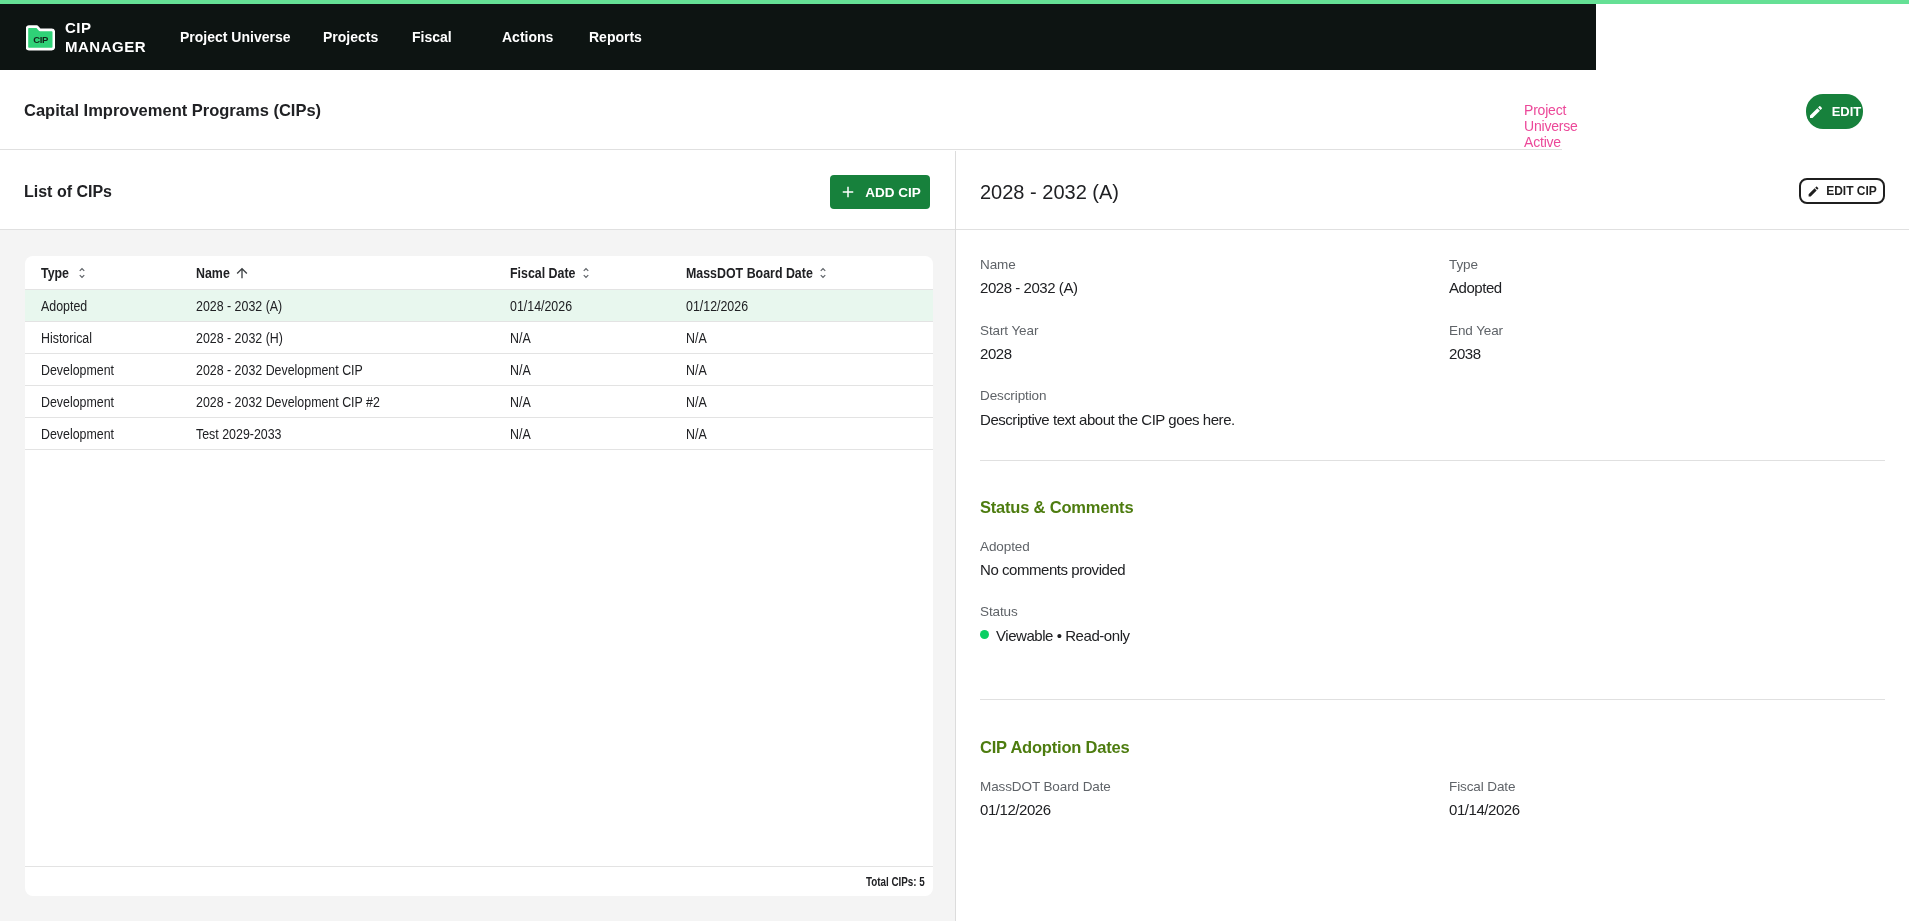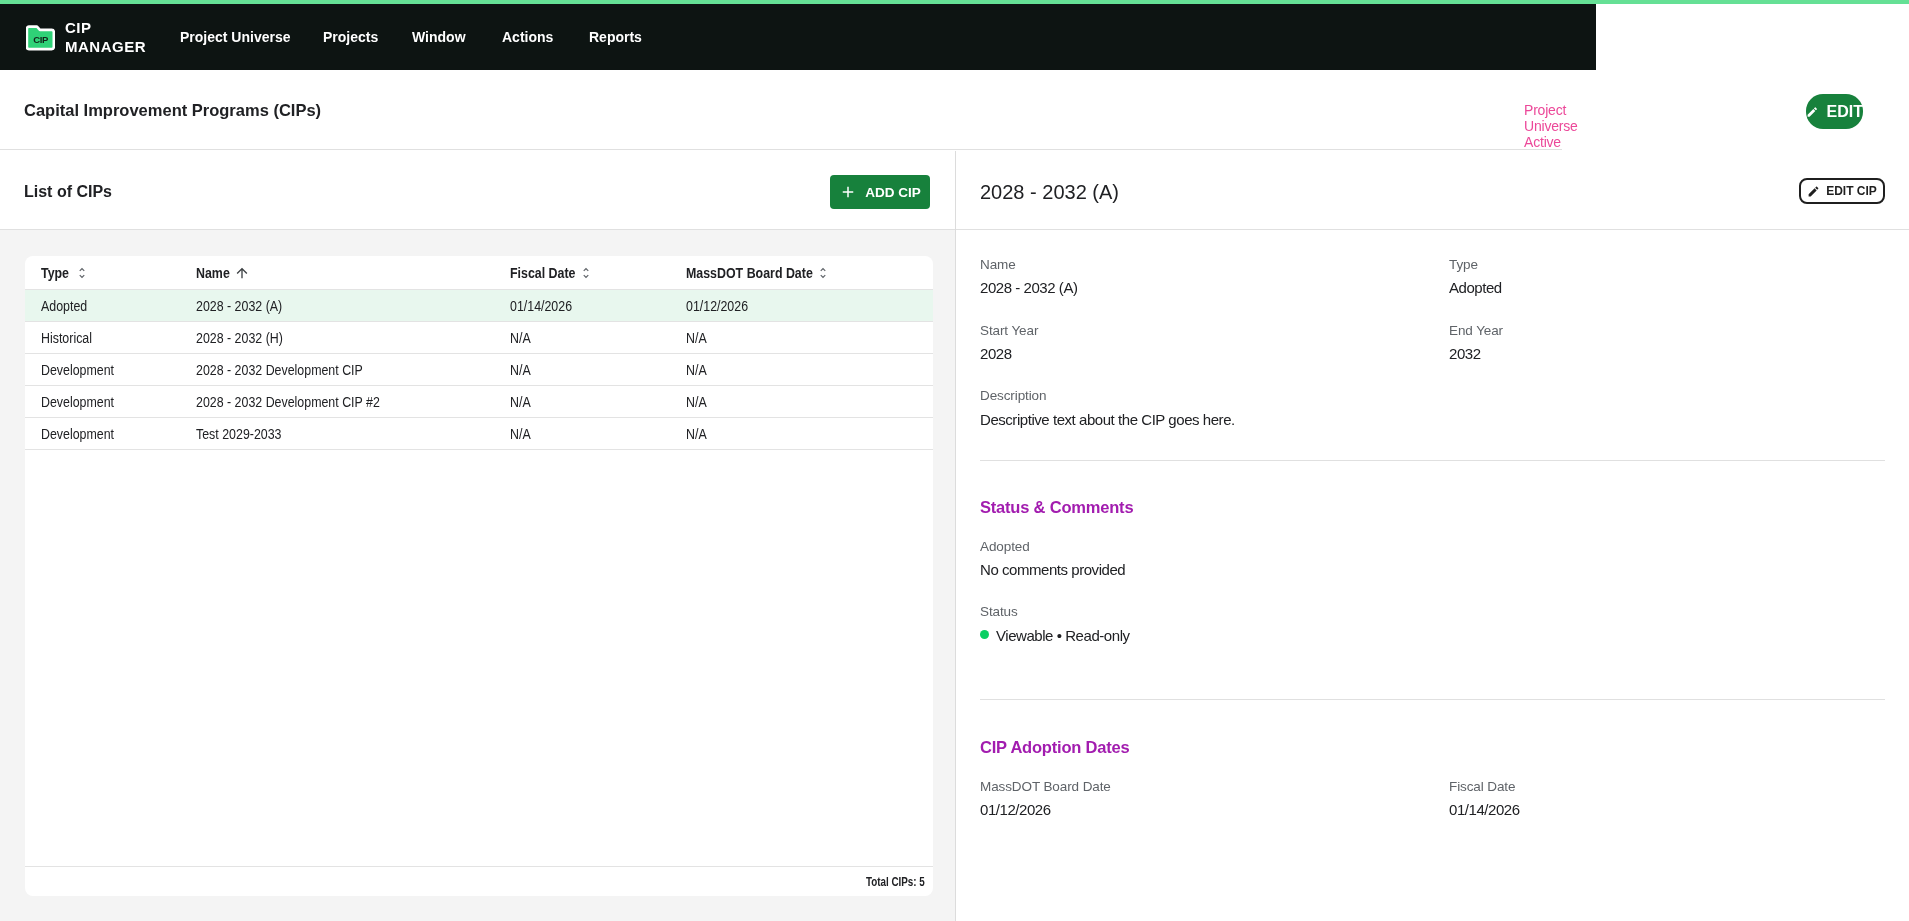--- a/index.html
+++ b/index.html
@@ -7,51 +7,51 @@
 .topstrip { position:absolute; left:0; top:0; width:1909px; height:4px; background:#65e095; }
 .navbar { position:absolute; left:0; top:4px; width:1596px; height:66px; background:#0d1412; }
 .logo { position:absolute; left:26px; top:20px; width:29px; height:28px; }
 .brand { position:absolute; left:65px; top:14px; color:#fff; font-size:15px; font-weight:bold; line-height:19px; letter-spacing:0.5px; }
 .navlink { position:absolute; top:0; height:66px; line-height:66px; color:#fff; font-size:14px; font-weight:bold; }
 .navicon { position:absolute; top:27px; width:20px; height:20px; }
 .header { position:absolute; left:0; top:70px; width:1562px; height:80px; background:#fff; border-bottom:1px solid #e0e0e0; }
 .pagetitle { position:absolute; left:24px; top:31px; font-size:16.5px; font-weight:bold; color:#202124; }
 .puaw { position:absolute; top:32px; font-size:14px; color:#ec4899; letter-spacing:-0.2px; }
 .btn-green { position:absolute; background:#17813c; border-radius:4px; color:#fff; font-weight:bold; display:flex; align-items:center; justify-content:center; }
-#editbtn { left:1806px; top:94px; width:57px; height:35px; font-size:16px;border-radius:17px; }
+#editbtn { left:1806px; top:94px; width:57px; height:35px; font-size:13px;border-radius:17px; }
 #addbtn { left:830px; top:175px; width:100px; height:34px; font-size:13.5px; }
 .toolbar-divider { position:absolute; left:0; top:229px; width:1909px; height:1px; background:#e0e0e0; }
 .vdivider { position:absolute; left:955px; top:151px; width:1px; height:770px; background:#dcdcdc; }
 .listtitle { position:absolute; left:24px; top:183px; font-size:16px; font-weight:bold; color:#202124; }
 .leftpanel { position:absolute; left:0; top:230px; width:955px; height:691px; background:#f4f4f4; }
 .card { position:absolute; left:25px; top:26px; width:908px; height:640px; background:#fff; border-radius:8px; }
 .thead { position:absolute; left:0; top:0; width:908px; height:34px; border-bottom:1px solid #e3e3e3; }
 .th { position:absolute; top:0; height:34px; line-height:34px; font-size:15.5px; font-weight:bold; color:#202124; transform:scaleX(0.8); transform-origin:left center; white-space:nowrap; }
 .row { position:absolute; left:0; width:908px; height:32px; border-bottom:1px solid #e3e3e3; }
 .cell { position:absolute; top:0; height:32px; line-height:31px; font-size:15.5px; color:#202124; transform:scaleX(0.8); transform-origin:left center; white-space:nowrap; }
 .cfoot { position:absolute; left:0; top:610px; width:908px; height:30px; border-top:1px solid #e3e3e3; }
 .rightpanel { position:absolute; left:956px; top:150px; width:953px; height:771px; background:#fff; }
 .rtitle { position:absolute; left:24px; top:31px; font-size:20px; color:#202124; }
 .label { position:absolute; font-size:13.5px; color:#5f6368; letter-spacing:-0.1px; }
 .value { position:absolute; font-size:15px; color:#202124; letter-spacing:-0.45px; }
-.sech { position:absolute; font-size:16.5px; font-weight:bold; color:#a21caf; letter-spacing:-0.2px; }
+.sech { position:absolute; font-size:16.5px; font-weight:bold; color:#4d7c0f; letter-spacing:-0.2px; }
 .hdiv { position:absolute; left:24px; width:905px; height:1px; background:#e0e0e0; }
 </style>
 </head>
 <body>
 <div class="topstrip"></div>
 <div class="navbar">
   <svg class="logo" viewBox="0 0 29 28">
     <path d="M3 2.6 h8 l2.9 3.3 h11.8 a2.1 2.1 0 0 1 2.1 2.1 v15 a2.1 2.1 0 0 1 -2.1 2.1 H3 a2.1 2.1 0 0 1 -2.1 -2.1 V4.7 A2.1 2.1 0 0 1 3 2.6 Z" fill="#2fd277" stroke="#fff" stroke-width="2.6" stroke-linejoin="round"></path>
     <text x="14.7" y="18.6" font-size="9.5" font-weight="bold" fill="#11231a" text-anchor="middle" font-family="Liberation Sans" style="letter-spacing:-0.3px;">CIP</text>
   </svg>
   <div class="brand">CIP<br>MANAGER</div>
   <div class="navlink" style="left:180px;">Project Universe</div>
   <div class="navlink" style="left:323px;">Projects</div>
-  <div class="navlink" style="left:412px;">Window</div>
+  <div class="navlink" style="left:412px;">Fiscal</div>
   <div class="navlink" style="left:502px;">Actions</div>
   <div class="navlink" style="left:589px;">Reports</div>
   <svg class="navicon" style="left:1727px;" viewBox="0 0 24 24" fill="#fff">
       <path d="M19.14 12.94c.04-.3.06-.61.06-.94 0-.32-.02-.64-.07-.94l2.03-1.58c.18-.14.23-.41.12-.61l-1.92-3.32c-.12-.22-.37-.29-.59-.22l-2.39.96c-.5-.38-1.03-.7-1.62-.94l-.36-2.54c-.04-.24-.24-.41-.48-.41h-3.84c-.24 0-.43.17-.47.41l-.36 2.54c-.59.24-1.13.57-1.62.94l-2.39-.96c-.22-.08-.47 0-.59.22L2.74 8.87c-.12.21-.08.47.12.61l2.03 1.58c-.05.3-.09.63-.09.94s.02.64.07.94l-2.03 1.58c-.18.14-.23.41-.12.61l1.92 3.32c.12.22.37.29.59.22l2.39-.96c.5.38 1.03.7 1.62.94l.36 2.54c.05.24.24.41.48.41h3.84c.24 0 .44-.17.47-.41l.36-2.54c.59-.24 1.13-.56 1.62-.94l2.39.96c.22.08.47 0 .59-.22l1.92-3.32c.12-.22.07-.47-.12-.61l-2.01-1.58zM12 15.6c-1.98 0-3.6-1.62-3.6-3.6s1.62-3.6 3.6-3.6 3.6 1.62 3.6 3.6-1.62 3.6-3.6 3.6z"></path>
     </svg>
   <svg class="navicon" style="left:1761px;" viewBox="0 0 24 24" fill="#fff">
       <path d="M12 12c2.21 0 4-1.79 4-4s-1.79-4-4-4-4 1.79-4 4 1.79 4 4 4zm0 2c-2.67 0-8 1.34-8 4v2h16v-2c0-2.66-5.33-4-8-4z"></path>
     </svg>
   <svg class="navicon" style="left:1798px;" viewBox="0 0 24 24" fill="#fff">
       <path d="M17 3H7c-1.1 0-2 .9-2 2v16l7-3 7 3V5c0-1.1-.9-2-2-2z"></path>
@@ -146,21 +146,21 @@
       </svg>
     <span style="font-size:12px; font-weight:bold; color:#1f1f1f;">EDIT CIP</span>
   </div>
   <div class="label" style="left:24px; top:107px;">Name</div>
   <div class="value" style="left:24px; top:129px;">2028 - 2032 (A)</div>
   <div class="label" style="left:493px; top:107px;">Type</div>
   <div class="value" style="left:493px; top:129px;">Adopted</div>
   <div class="label" style="left:24px; top:173px;">Start Year</div>
   <div class="value" style="left:24px; top:195px;">2028</div>
   <div class="label" style="left:493px; top:173px;">End Year</div>
-  <div class="value" style="left:493px; top:195px;">2032</div>
+  <div class="value" style="left:493px; top:195px;">2038</div>
   <div class="label" style="left:24px; top:238px;">Description</div>
   <div class="value" style="left:24px; top:261px;text-align:right;">Descriptive text about the CIP goes here.</div>
   <div class="hdiv" style="top:310px;"></div>
   <div class="sech" style="left:24px; top:348px;">Status &amp; Comments</div>
   <div class="label" style="left:24px; top:389px;">Adopted</div>
   <div class="value" style="left:24px; top:411px;">No comments provided</div>
   <div class="label" style="left:24px; top:454px;">Status</div>
   <div style="position:absolute; left:24px; top:480px; width:9px; height:9px; border-radius:50%; background:#0bcf63;"></div>
   <div class="value" style="left:40px; top:477px;">Viewable • Read-only</div>
   <div class="hdiv" style="top:549px;"></div>

